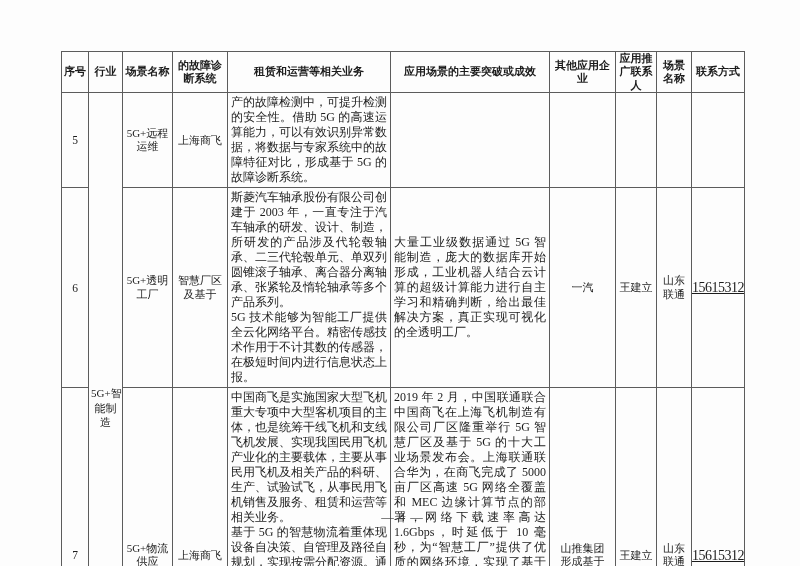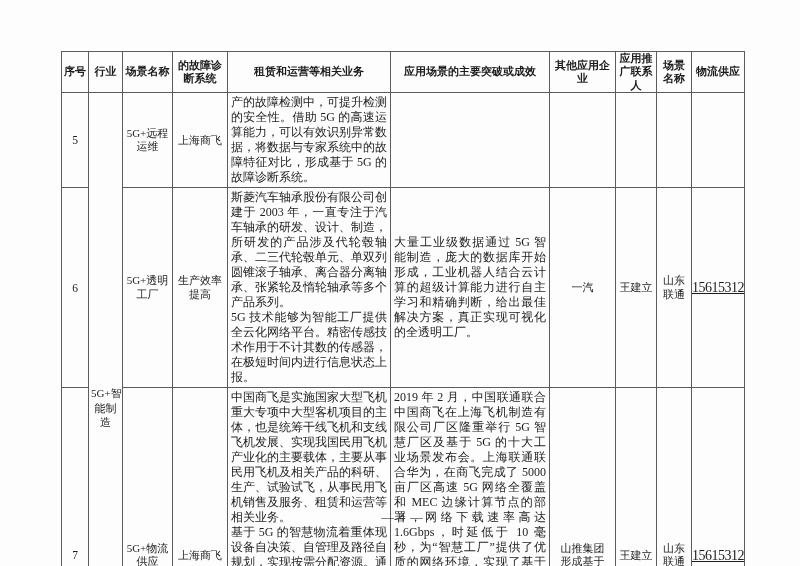--- a/index.html
+++ b/index.html
@@ -83,42 +83,42 @@
       <tr class="header-row">
     <th>序号</th>
     <th>行业</th>
     <th>场景名称</th>
     <th>的故障诊断系统</th>
     <th>租赁和运营等相关业务</th>
     <th>应用场景的主要突破或成效</th>
     <th>其他应用企业</th>
     <th>应用推广联系人</th>
     <th>场景名称</th>
-    <th>物流供应</th>
+    <th>联系方式</th>
   </tr>
 
   <tr class="row-5">
     <td class="seq">5</td>
     <td class="industry" rowspan="3">5G+智能制造</td>
     <td>5G+远程运维</td>
     <td>上海商飞</td>
     <td class="desc">
       <div class="para">产的故障检测中，可提升检测的安全性。借助 5G 的高速运算能力，可以有效识别异常数据，将数据与专家系统中的故障特征对比，形成基于 5G 的故障诊断系统。</div>
     </td>
     <td class="desc"></td>
     <td></td>
     <td></td>
     <td></td>
     <td class="phone"></td>
   </tr>
 
   <tr class="row-6">
     <td class="seq">6</td>
     <td>5G+透明工厂</td>
-    <td>生产效率提高</td>
+    <td>智慧厂区及基于</td>
     <td class="desc">
       <div class="para">斯菱汽车轴承股份有限公司创建于 2003 年，一直专注于汽车轴承的研发、设计、制造，所研发的产品涉及代轮毂轴承、二三代轮毂单元、单双列圆锥滚子轴承、离合器分离轴承、张紧轮及惰轮轴承等多个产品系列。</div>
       <div class="para">5G 技术能够为智能工厂提供全云化网络平台。精密传感技术作用于不计其数的传感器，在极短时间内进行信息状态上报。</div>
     </td>
     <td class="desc">大量工业级数据通过 5G 智能制造，庞大的数据库开始形成，工业机器人结合云计算的超级计算能力进行自主学习和精确判断，给出最佳解决方案，真正实现可视化的全透明工厂。</td>
     <td>一汽</td>
     <td>王建立</td>
     <td>山东联通</td>
     <td class="phone">15615312707</td>
   </tr>

